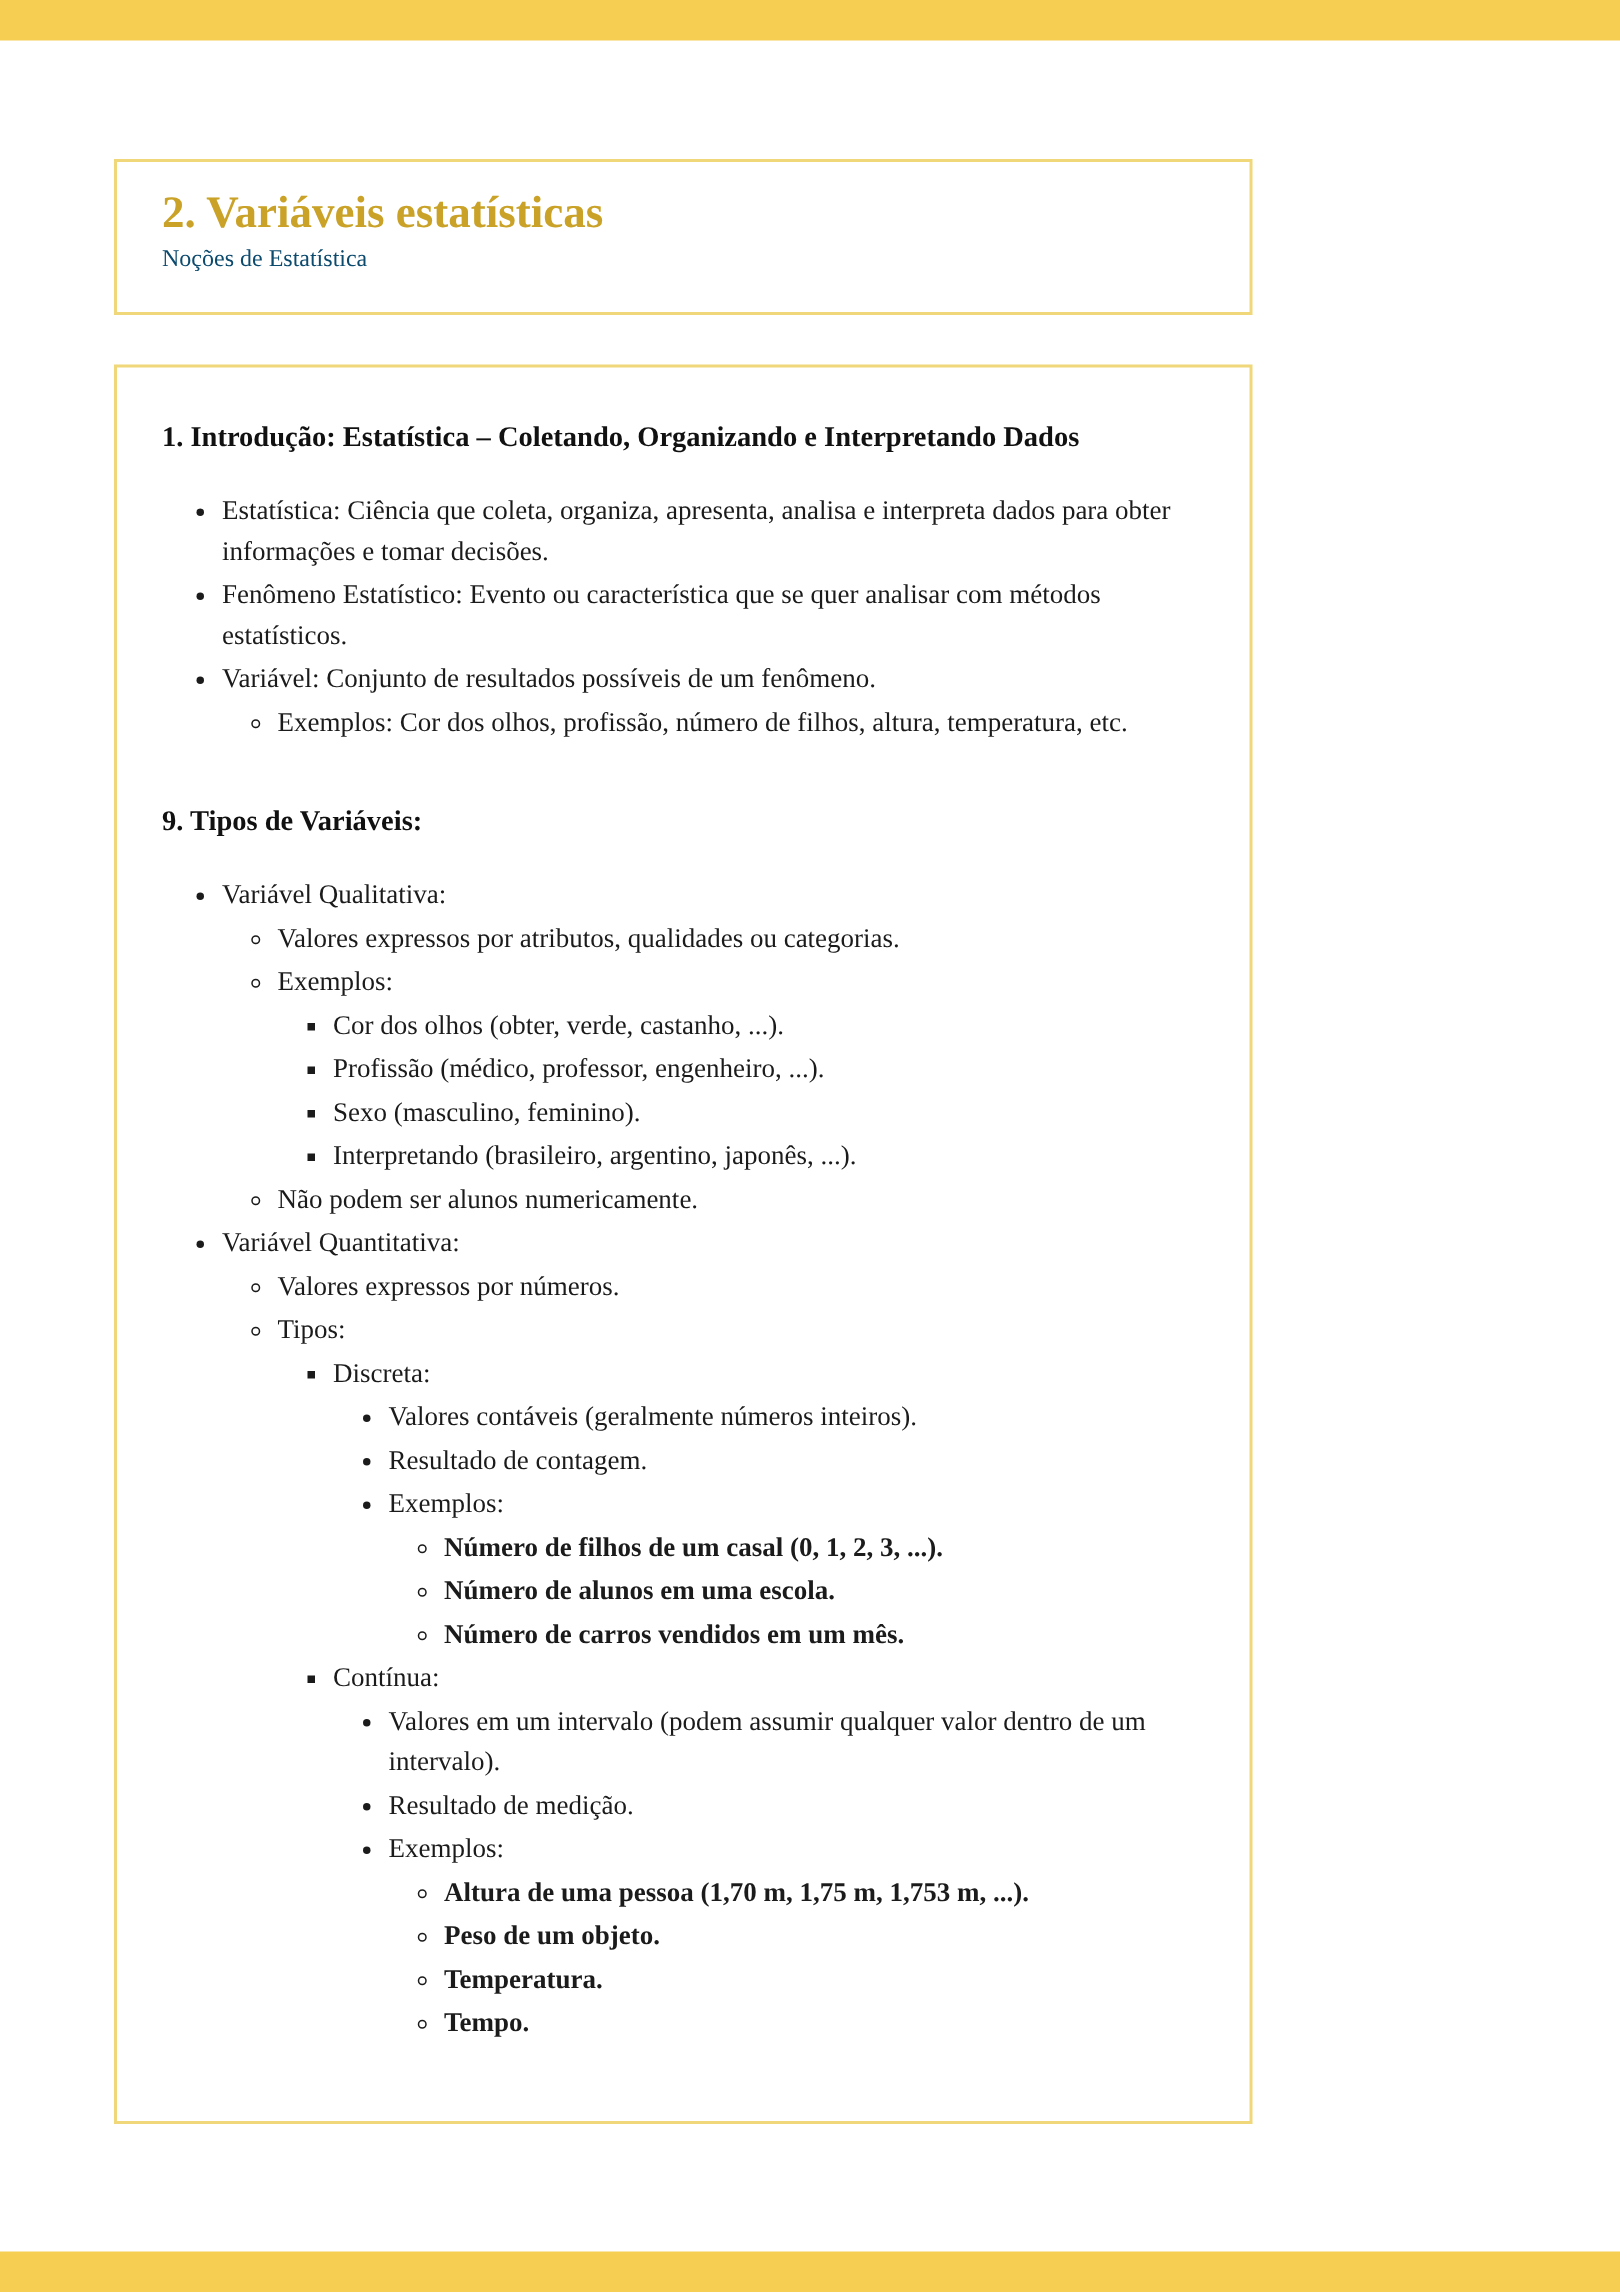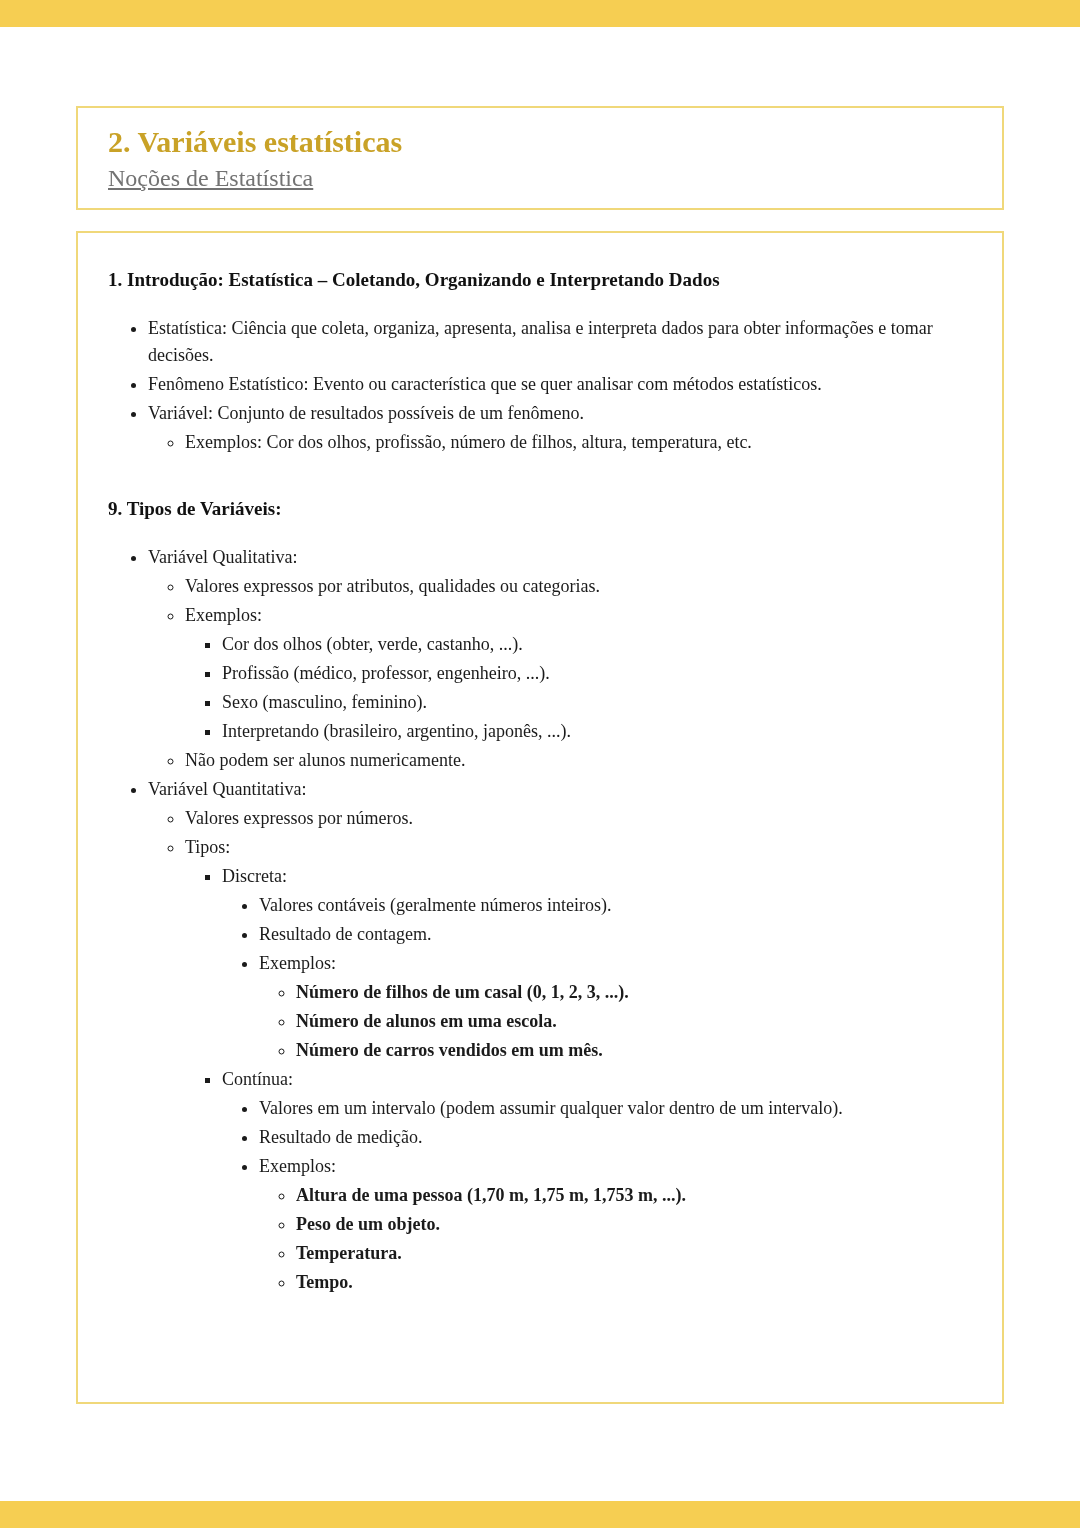--- a/index.html
+++ b/index.html
@@ -18,45 +18,44 @@
     width: 1080px;
     height: 27px;
     background: #f6ce52;
   }
   .accent-bar.top { top: 0; }
   .accent-bar.bottom { bottom: 0; }
 
   .card {
     position: absolute;
     left: 76px;
-    width: 928px;
+    width: 759px;
     background: #ffffff;
     border: 2px solid #f0d87a;
   }
   .header-card {
     top: 106px;
     height: 104px;
     padding: 16px 30px 0 30px;
   }
   .page-title {
     font-size: 30px;
     line-height: 1.2;
     font-weight: 700;
     color: #c9a227;
   }
   .page-subtitle {
-    font-size: 24px;
+    font-size: 16px;
     line-height: 1.3;
     margin-top: 3px;
-    color: #737373;
-    text-decoration: underline;
+    color: #0c4a6e;
   }
 
   .content-card {
-    top: 231px;
+    top: 243px;
     height: 1173px;
     padding: 36px 36px 2px 30px;
     overflow: hidden;
   }
   .section + .section { margin-top: 42px; }
   .section-heading {
     font-size: 19px;
     font-weight: 700;
     margin-bottom: 24px;
     color: #111111;

